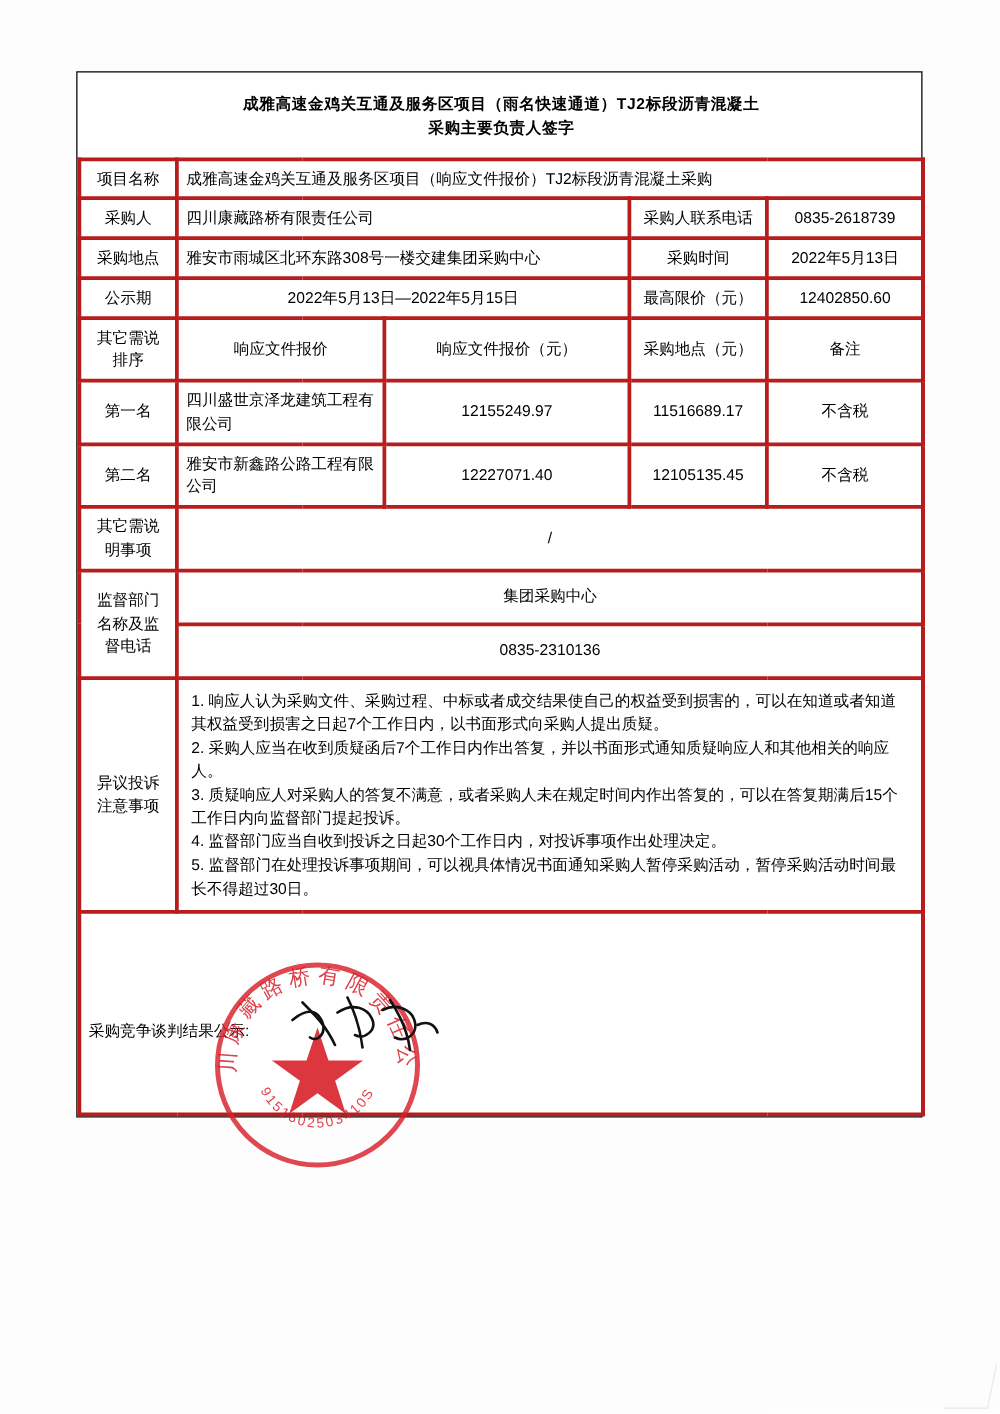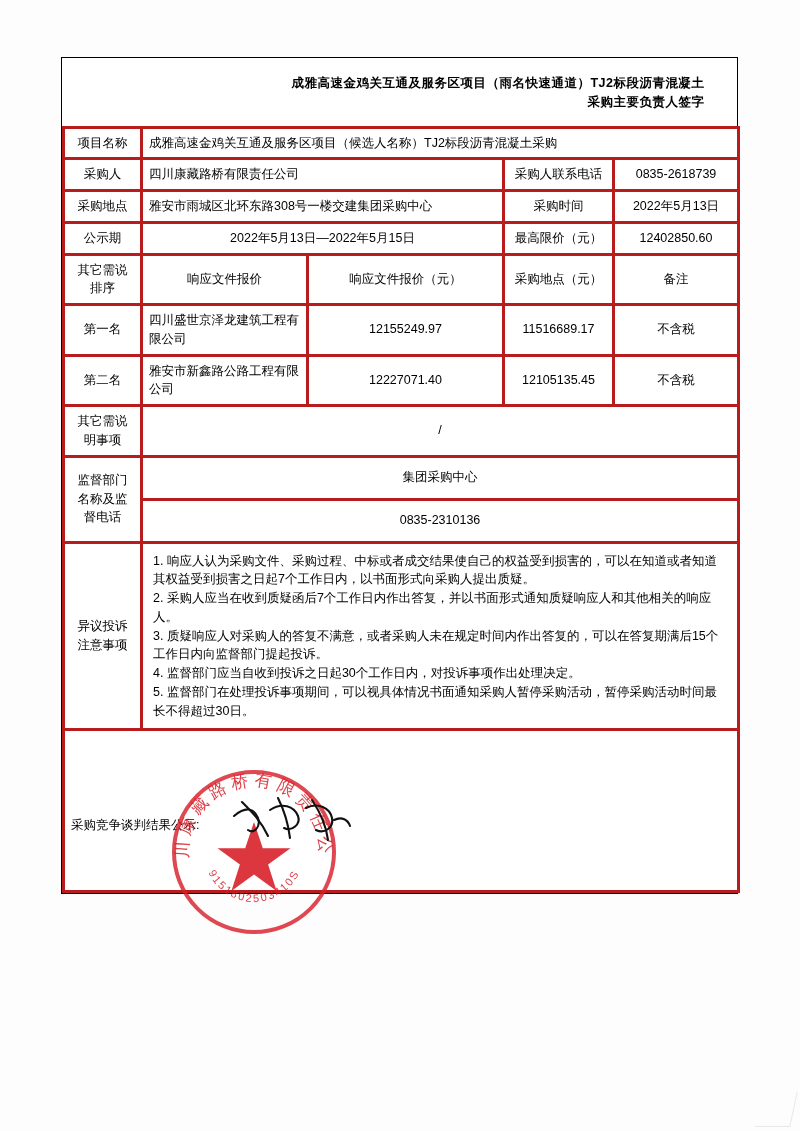--- a/index.html
+++ b/index.html
@@ -39,21 +39,21 @@
   table.main td {
     border: 3px solid #b91c1c;
     padding: 5px 6px;
     font-size: 12.5px;
     line-height: 1.5;
     vertical-align: middle;
     word-break: break-all;
   }
   .title-cell {
     border: none !important;
-    text-align: right;
+    text-align: center;
     font-size: 17px;
     font-weight: bold;
     letter-spacing: 0.5px;
     line-height: 1.55;
     padding: 16px 34px 14px 34px !important;
   }
   .title-row td { border: none; border-bottom: 1px solid #000 !important; }
   .lbl {
     text-align: center;
     white-space: nowrap;
@@ -125,21 +125,21 @@
       <tbody>
           <tr class="title-row">
         <td colspan="7" class="title-cell">
           <div>成雅高速金鸡关互通及服务区项目（雨名快速通道）TJ2标段沥青混凝土</div>
           <div>采购主要负责人签字</div>
         </td>
       </tr>
 
       <tr>
         <td class="lbl">项目名称</td>
-        <td colspan="6" class="lft">成雅高速金鸡关互通及服务区项目（候选人名称）TJ2标段沥青混凝土采购</td>
+        <td colspan="6" class="lft">成雅高速金鸡关互通及服务区项目（响应文件报价）TJ2标段沥青混凝土采购</td>
       </tr>
 
       <tr>
         <td class="lbl">采购人</td>
         <td colspan="4" class="lft">四川康藏路桥有限责任公司</td>
         <td class="ctr">采购人联系电话</td>
         <td class="ctr">0835-2618739</td>
       </tr>
 
       <tr>

